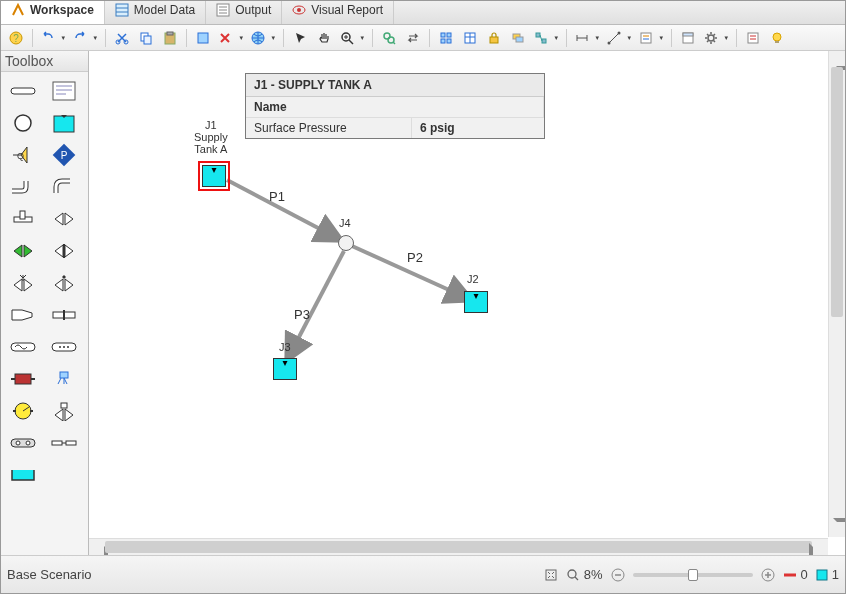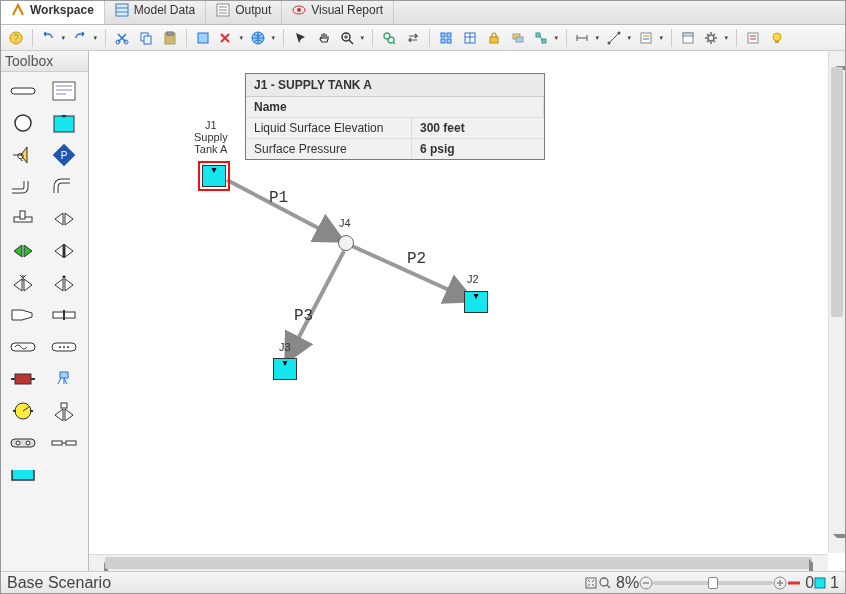--- a/index.html
+++ b/index.html
@@ -153,48 +153,48 @@
     outline-offset: 2px;
   }
   .node.circle {
     background:#f2f2f2;border:1px solid #666;width:16px;height:16px;border-radius:50%;
   }
   .node.circle::before{content:none;}
   .node-label {
     position:absolute;font-size:11px;color:#333;white-space:pre;text-align:center;
   }
   .pipe-label {
-    position:absolute;font-size:16px;color:#333;font-family:Liberation Mono, monospace;
+    position:absolute;font-size:13px;color:#333;
   }
 
   
   .info-panel {
     position:absolute;
     border:1px solid #7a7a7a;
     background:#f1f1f1;
     font-size:12px;
   }
   .info-title {
     padding:4px 8px;font-weight:bold;background:#eaeaea;border-bottom:1px solid #ccc;
   }
   .info-row { display:flex; }
   .info-row > div { padding:3px 8px; border-top:1px solid #ddd;}
   .info-row > div:first-child { width:166px; border-right:1px solid #ddd;}
   .info-row > div:last-child { flex:1; font-weight:bold;}
   .info-row:nth-child(2) > div{border-top:none;}
 
   
   .statusbar {
-    height: 22px;
+    height: 38px;
     background: linear-gradient(#f5f5f5,#e7e7e7);
     border-top:1px solid #ccc;
     display:flex;align-items:center;
     padding:0 6px;
-    gap:0;
-    font-size:16px;color:#444;
+    gap:8px;
+    font-size:13px;color:#444;
   }
   .statusbar .grow{flex:1;}
   .status-item{display:flex;align-items:center;gap:4px;}
   .zoom-slider{width:120px;height:4px;background:#ccc;position:relative;border-radius:2px;}
   .zoom-slider .knob{position:absolute;left:50%;top:-4px;width:10px;height:12px;background:#fff;border:1px solid #888;border-radius:2px;transform:translateX(-50%);}
 
 </style>
 </head>
 <body>
 
@@ -607,24 +607,20 @@
         <div class="pipe-label" style="left:180px;top:138px;">P1</div>
         <div class="pipe-label" style="left:318px;top:199px;">P2</div>
         <div class="pipe-label" style="left:205px;top:256px;">P3</div>
 
         <div class="info-panel" style="left:156px;top:22px;width:300px;">
           <div class="info-title">J1 - SUPPLY TANK A</div>
           <div class="info-row">
             <div>Name</div>
           </div>
           <div class="info-row">
-            <div>Liquid Surface Elevation</div>
-            <div>300 feet</div>
-          </div>
-          <div class="info-row">
             <div>Surface Pressure</div>
             <div>6 psig</div>
           </div>
         </div>
 
         <div class="vscroll">
             <div class="thumb"></div>
           </div>
         <div class="hscroll">
             <div class="thumb"></div>

